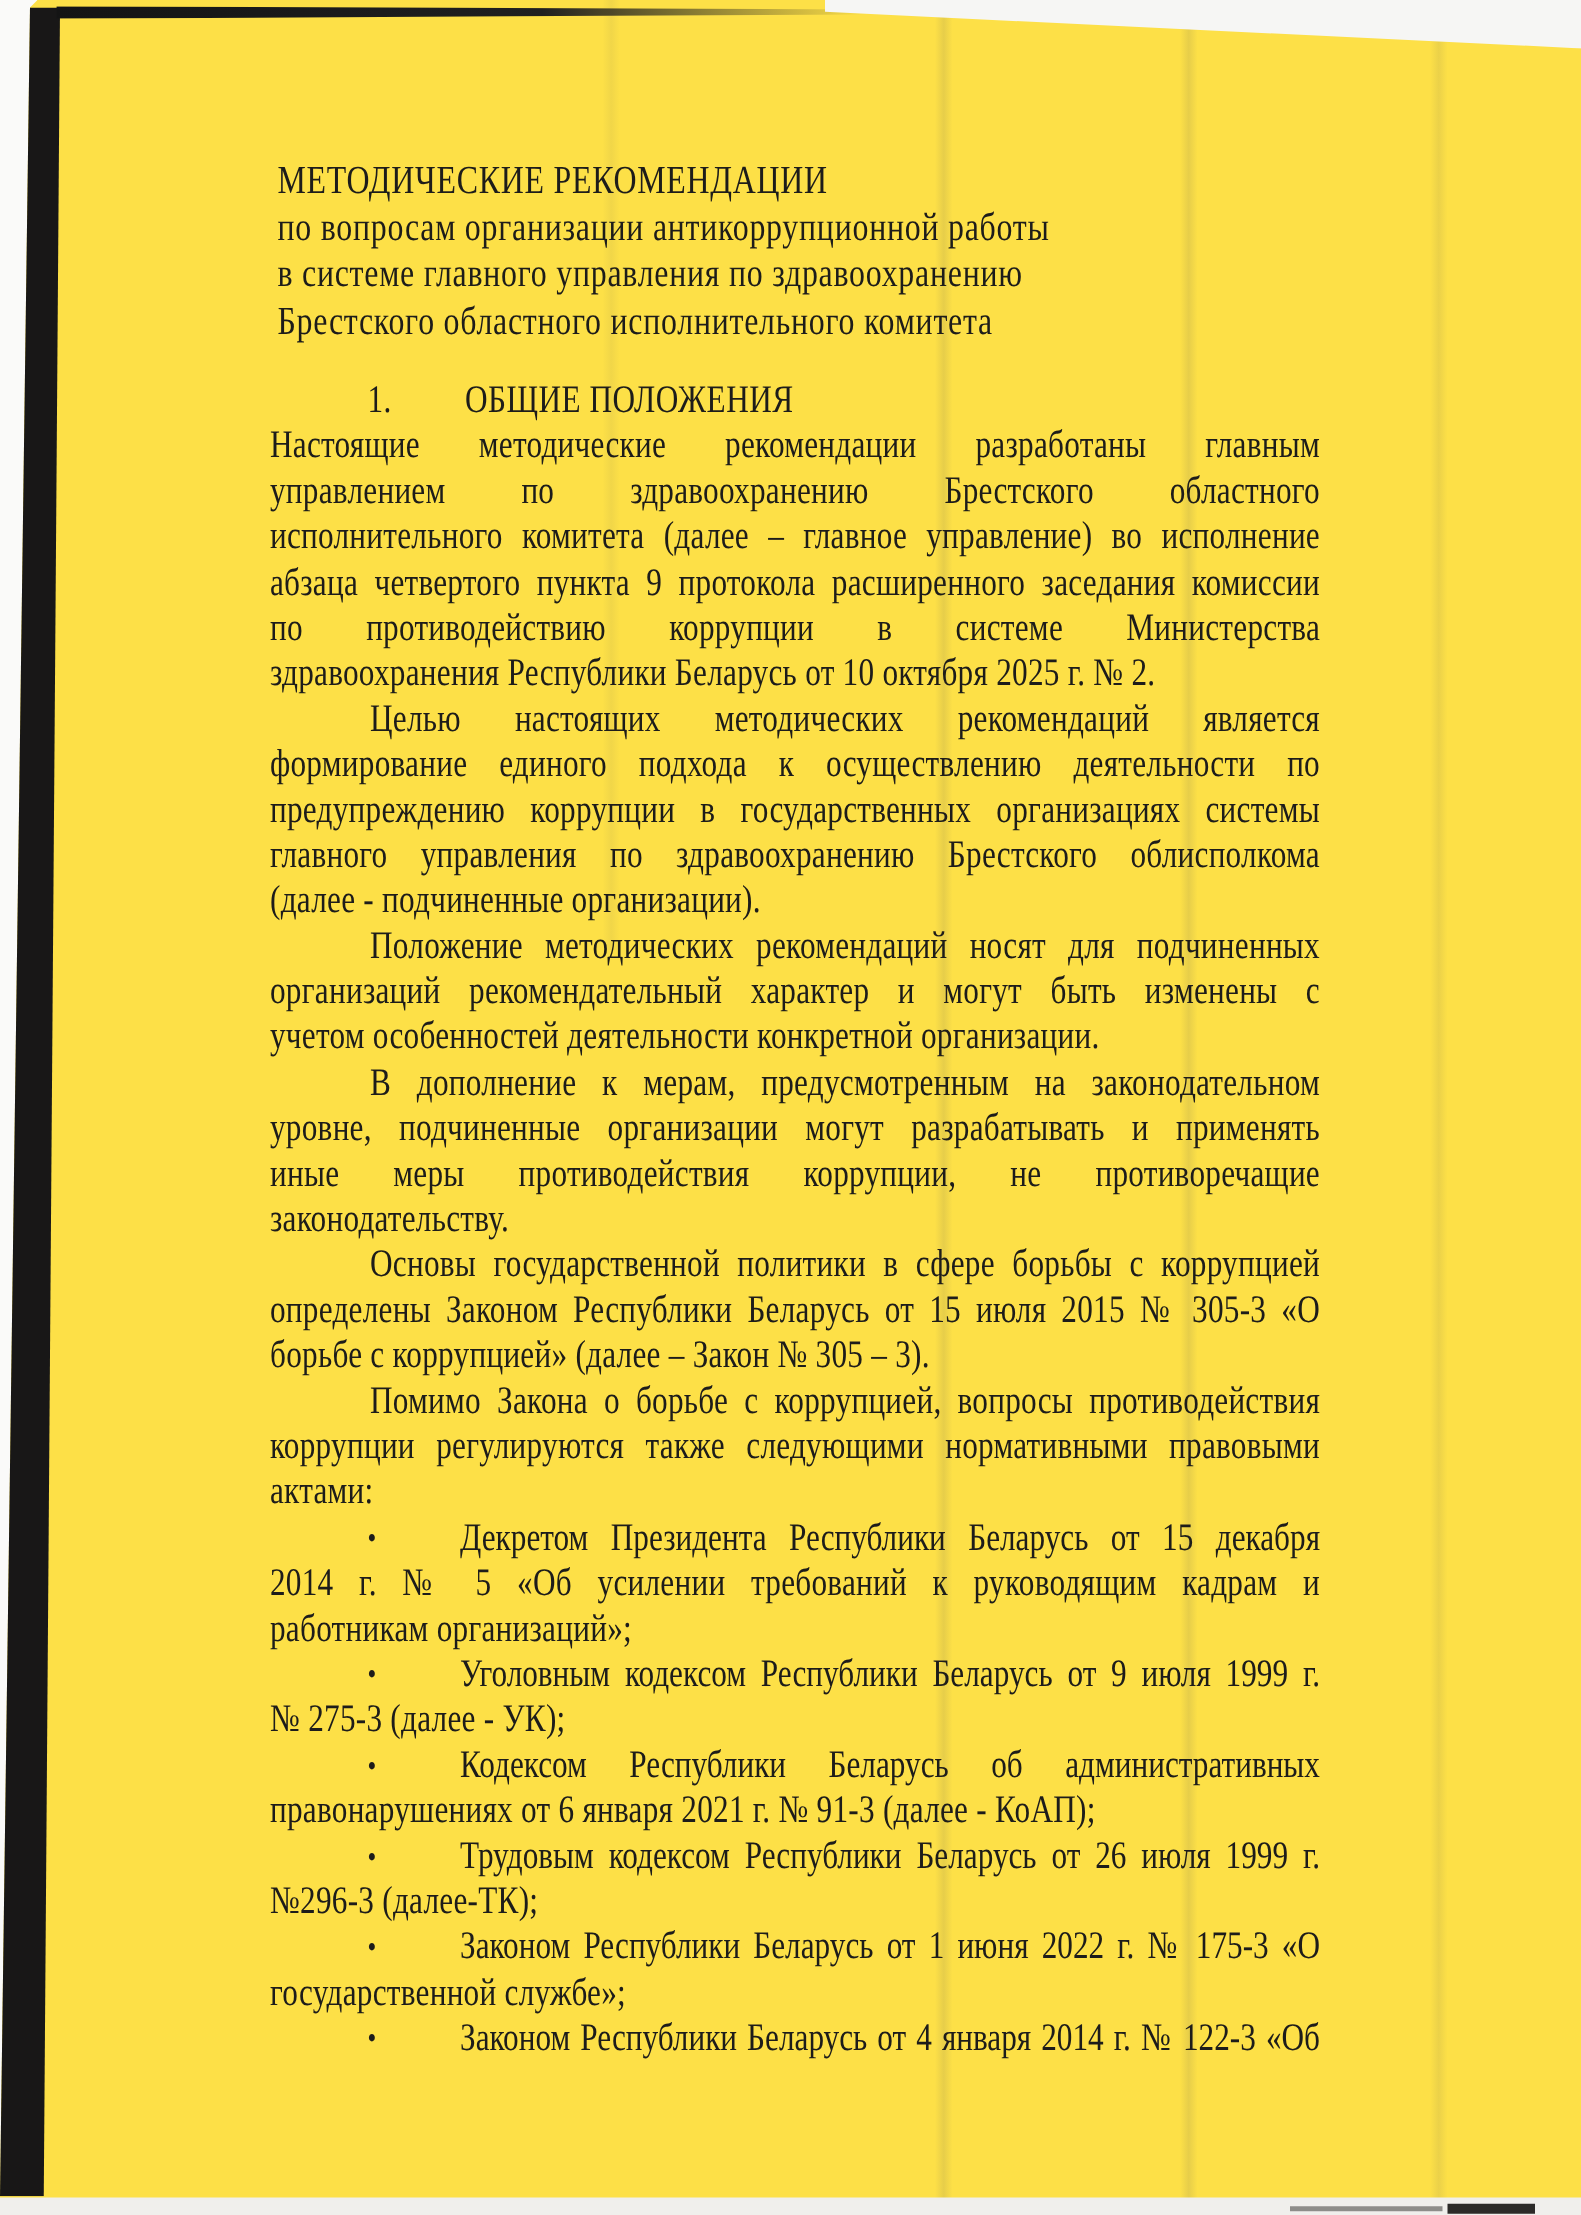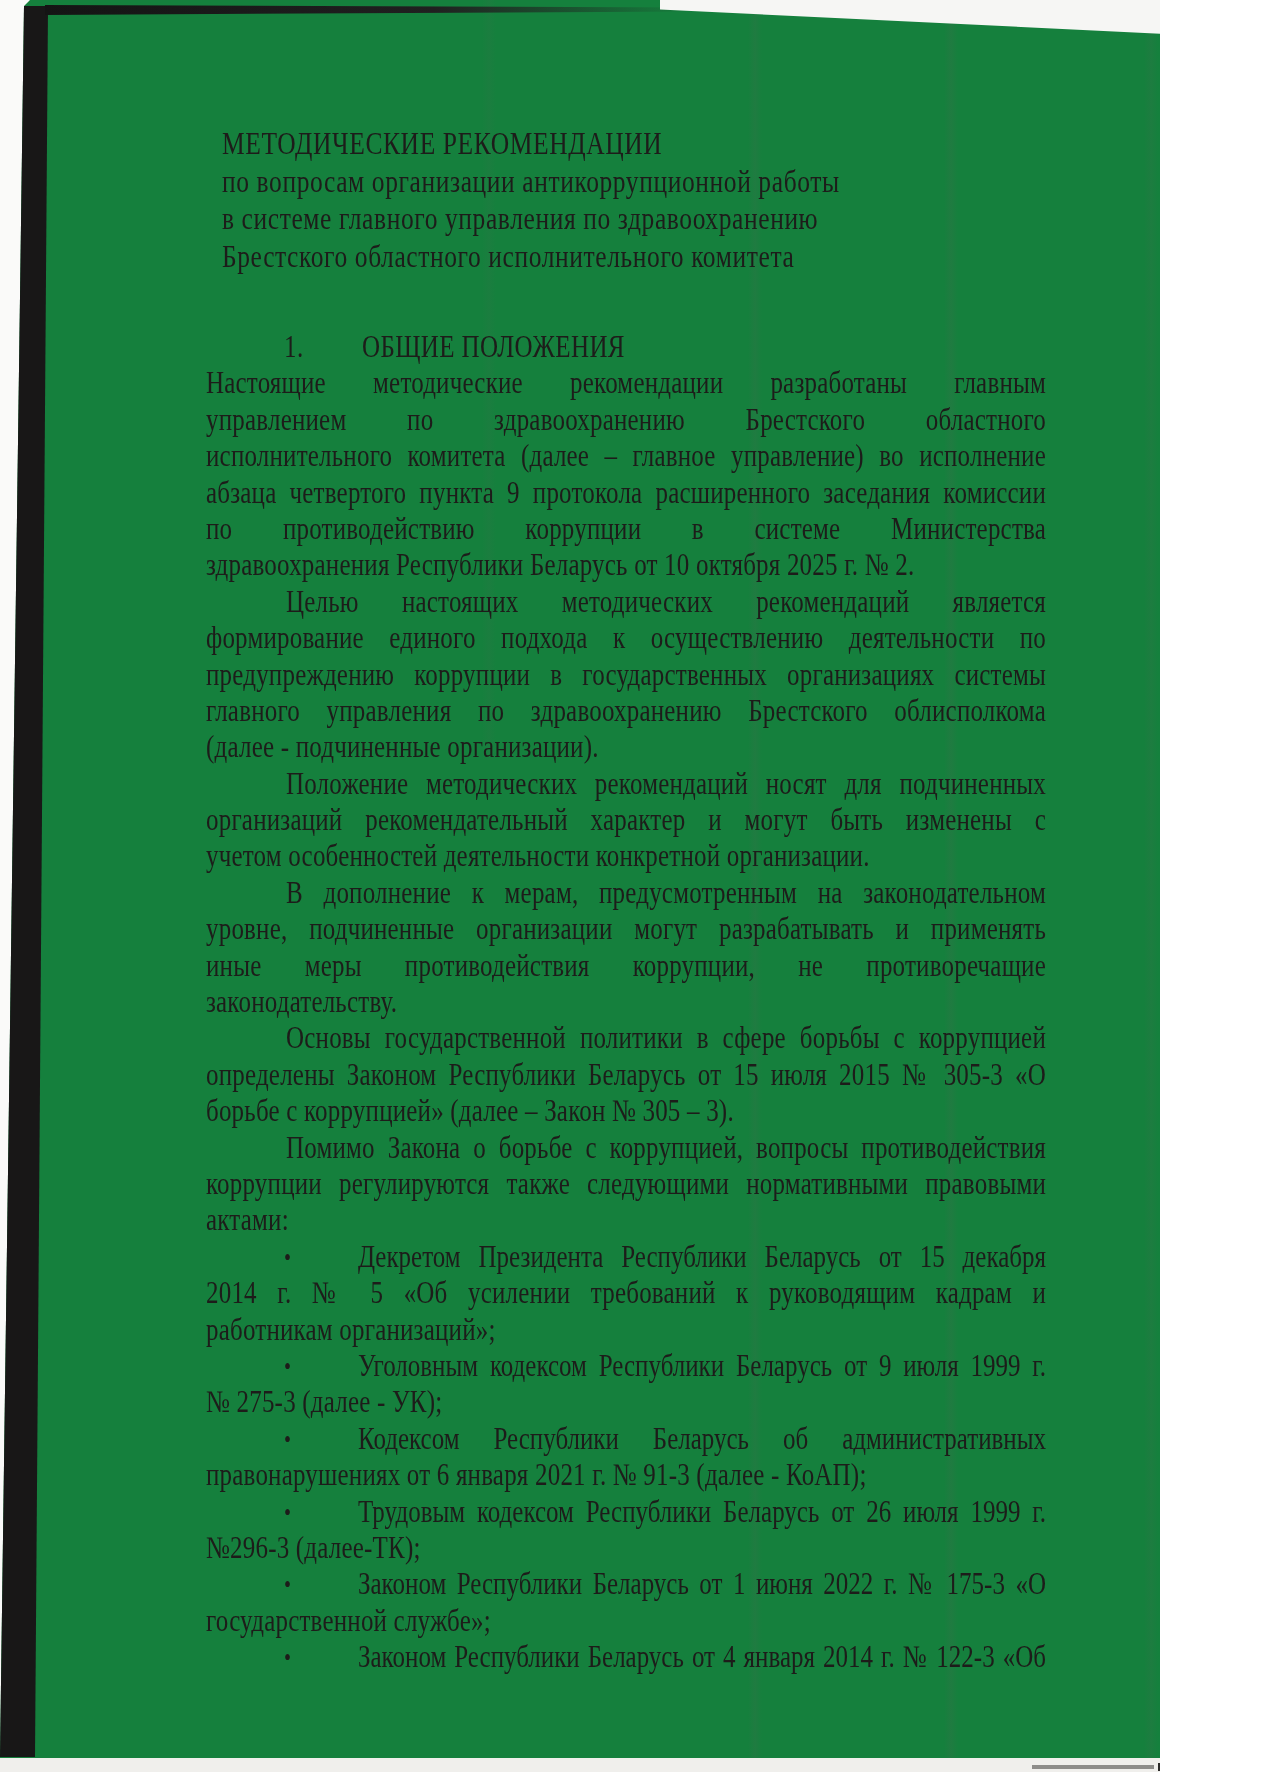--- a/index.html
+++ b/index.html
@@ -1,22 +1,22 @@
 <!DOCTYPE html>
 <html><head>
 <meta charset="utf-8">
 <style>
   html, body { margin: 0; padding: 0; }
   body { width: 1265px; height: 1772px; background: #ffffff; }
 
   .page {
     position: relative;
-    width: 1160px;
+    width: 1265px;
     height: 1772px;
-    background: #15803d;
+    background: #fde047;
     overflow: hidden;
     font-family: "Liberation Serif", "DejaVu Serif", serif;
     color: #1d1c1a;
   }
 
   
   .edge-white-left {
     position: absolute; left: 0; top: 0; width: 60px; height: 1772px;
     background: #fafaf9;
     clip-path: polygon(0px 0px, 30px 0px, 24px 6px, 0px 1757px);
@@ -56,22 +56,22 @@
     position: absolute; left: 222px; top: 126px; width: 860px;
   }
   .tl {
     height: 37.5px; line-height: 37.5px;
     font-size: 25.5px; letter-spacing: 0.6px;
     white-space: nowrap;
     transform: scaleY(1.25); transform-origin: 0 60%;
   }
 
   .body-block {
-    position: absolute; left: 206px; top: 304px; width: 840px;
-    font-size: 25px; letter-spacing: 0.2px; margin-top: 26px;
+    position: absolute; left: 216px; top: 304px; width: 840px;
+    font-size: 25px; letter-spacing: 0.2px;
   }
   .ln {
     position: relative;
     height: 36.4px; line-height: 36.4px;
     transform: scaleY(1.25); transform-origin: 0 60%;
   }
   .ln.j { text-align: justify; text-align-last: justify; }
   .ln.ind { padding-left: 80px; }
   .ln.heading { padding-left: 78px; letter-spacing: 0.4px; }
   .hnum { display: inline-block; width: 78px; }

